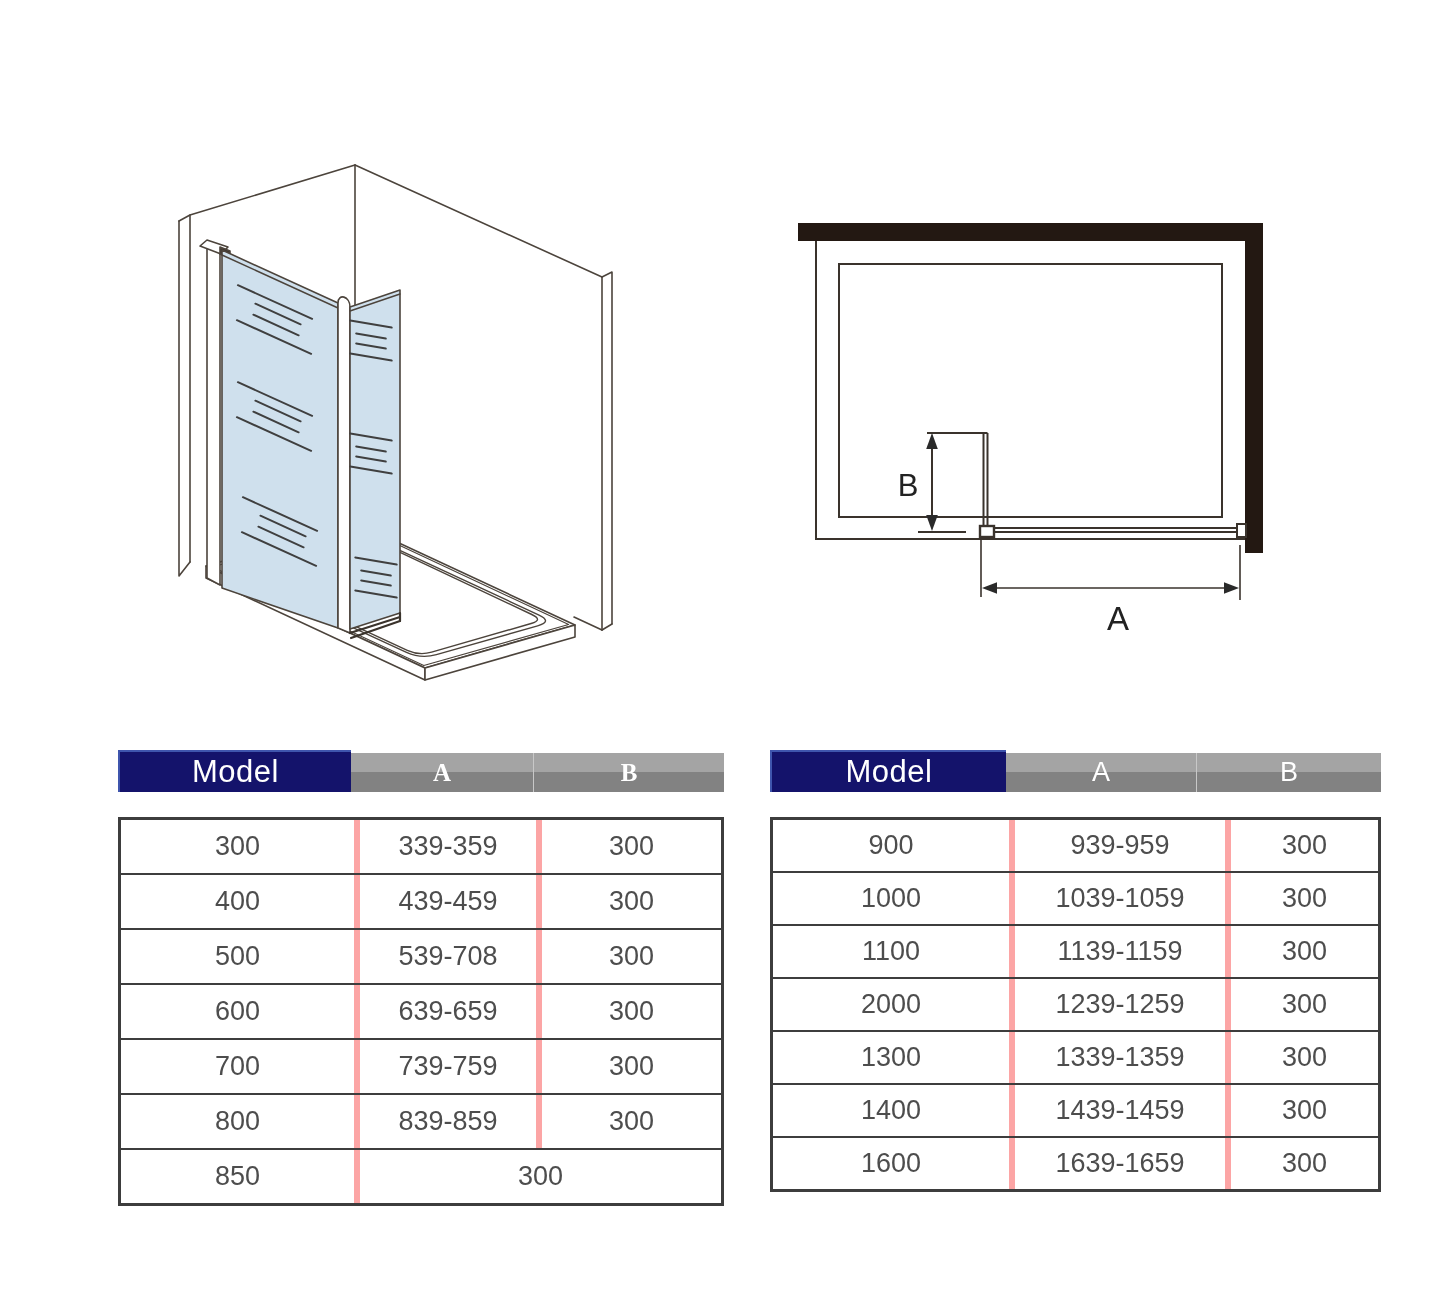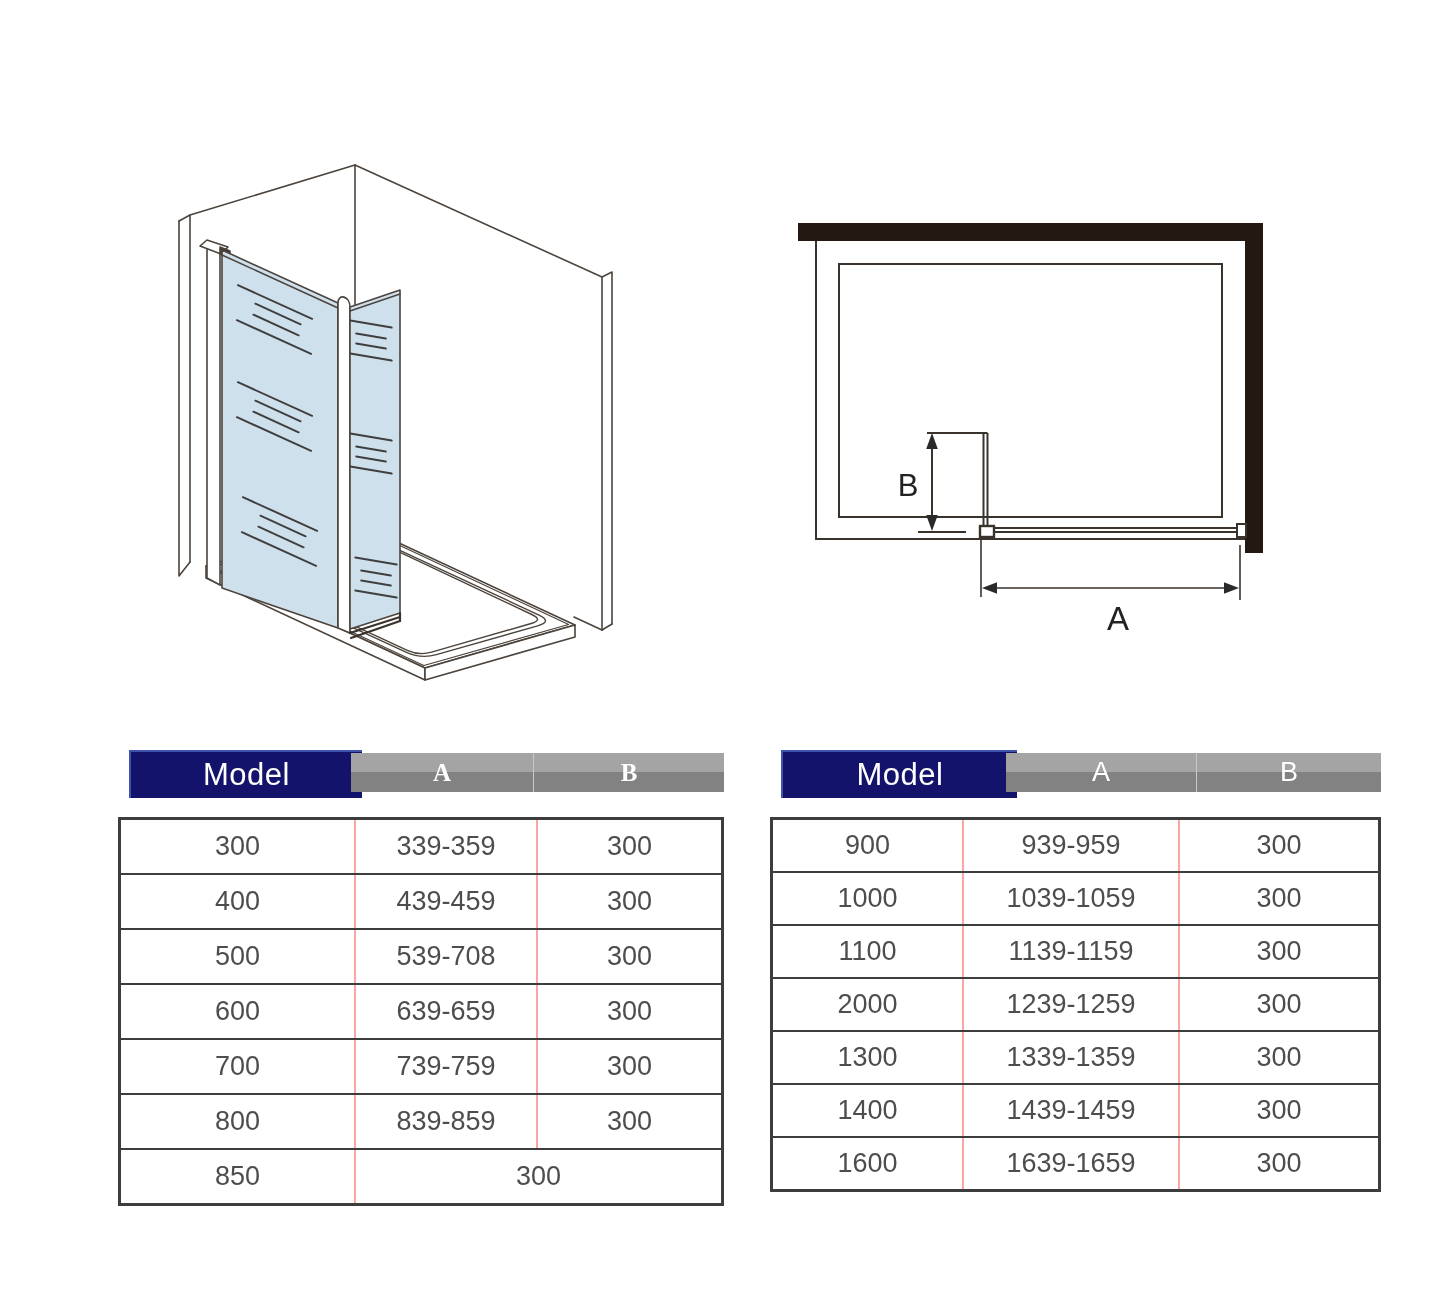--- a/index.html
+++ b/index.html
@@ -4,55 +4,55 @@
 <style>
   html,body{margin:0;padding:0;background:#fff;}
   body{width:1445px;height:1301px;position:relative;overflow:hidden;
        font-family:"Liberation Sans", sans-serif;}
   .stage{position:absolute;inset:0;background:#fff;}
   svg text{font-family:"Liberation Sans", sans-serif;}
 
   
   .tbl{position:absolute;}
   .thead{position:relative;height:42px;}
-  .th-model{position:absolute;left:11px;top:0;height:48px;box-sizing:border-box;
+  .th-model{position:absolute;left:0;top:0;height:42px;box-sizing:border-box;
             background:var(--navy-header);color:#fff;display:flex;align-items:center;justify-content:center;
             font-size:31px;letter-spacing:.5px;
             border-top:2px solid #3f55ad;border-left:2px solid #3f55ad;}
   .grayband{position:absolute;top:3px;height:39px;right:0;display:flex;color:#fff;
             background:linear-gradient(to bottom, var(--header-gray-top) 0 50%, var(--header-gray-bottom) 50% 100%);}
   .hcell{display:flex;align-items:center;justify-content:center;box-sizing:border-box;}
   .hcell + .hcell{border-left:1px solid #c8c8c8;}
   .tbl-left .hcell{font-family:"Liberation Serif", serif;font-weight:bold;font-size:25px;}
   .tbl-right .hcell{font-family:"Liberation Sans", sans-serif;font-size:27px;}
 
   .tbody{margin-top:25px;border:3px solid #3d3d3d;background:#fff;}
   .trow{display:flex;border-bottom:2px solid #3d3d3d;}
   .trow:last-child{border-bottom:none;}
   .tbl-left .trow{height:53px;}
   .tbl-right .trow{height:51px;}
   .tcell{display:flex;align-items:center;justify-content:center;box-sizing:border-box;
          font-size:27px;color:var(--cell-text);}
-  .tcell + .tcell{border-left:2px solid #fca5a5;}
+  .tcell + .tcell{border-left:6px solid #fca5a5;}
 
   .tbl-left{left:118px;top:750px;width:606px;}
   .tbl-left .th-model{width:233px;}
   .tbl-left .grayband{left:233px;width:373px;}
   .tbl-left .hcell.ha{width:182px;}
   .tbl-left .hcell.hb{width:191px;}
   .tbl-left .tcell.c0{width:233px;}
   .tbl-left .tcell.c1{width:182px;}
   .tbl-left .tcell.c2{flex:1;}
 
   .tbl-right{left:770px;top:750px;width:611px;}
   .tbl-right .th-model{width:236px;}
   .tbl-right .grayband{left:236px;width:375px;}
   .tbl-right .hcell.ha{width:190px;}
   .tbl-right .hcell.hb{width:185px;}
-  .tbl-right .tcell.c0{width:189px;}
+  .tbl-right .tcell.c0{width:236px;}
   .tbl-right .tcell.c1{width:216px;}
   .tbl-right .tcell.c2{flex:1;}
 
   .iso-svg{position:absolute;left:150px;top:130px;}
   .plan-svg{position:absolute;left:780px;top:200px;}
 </style>
 </head>
 <body>
 
 <div class="stage">

